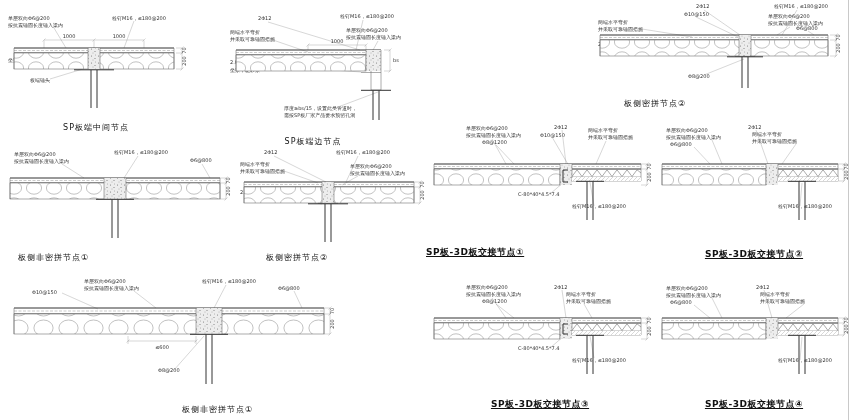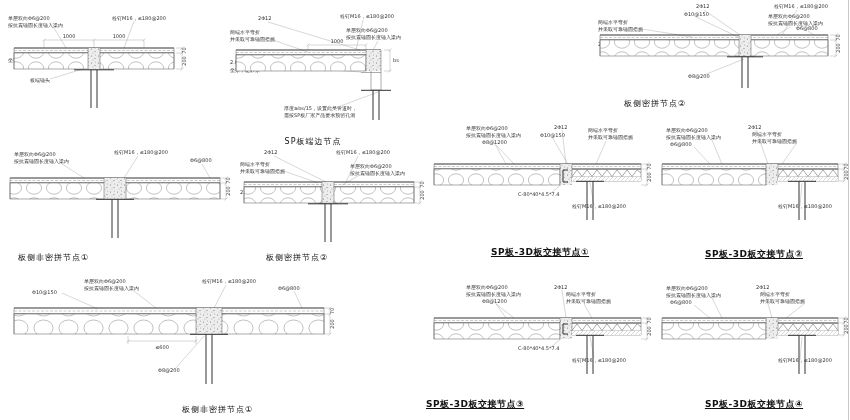--- a/index.html
+++ b/index.html
@@ -74,20 +74,21 @@
       <rect class="stip" x="82" y="36" width="12" height="21"></rect>
       <path d="M82,36 V57 M94,36 V57 M8,36 V57 M168,36 V57"></path>
     </g>
     <path class="s2" d="M68,57.8 H108 M85,58 V96 M91,58 V96"></path>
     <g>
       <path class="dim" d="M176,36 V57 M170,36 H176 M170,41 H176 M170,57 H176 M174.5,37.5 177.5,34.5 M174.5,42.5 177.5,39.5 M174.5,58.5 177.5,55.5"></path>
       <text transform="translate(180,38.5) rotate(-90)" text-anchor="middle">70</text>
       <text transform="translate(180,49) rotate(-90)" text-anchor="middle">200</text>
     </g>
   </svg>
+  <div class="dwg-title" style="width:180px;text-align:center">SP板端中间节点</div>
 </div>
 
 <div class="dwg" style="left:228px;top:12px;width:190px">
   <svg width="190" height="122" viewBox="0 0 190 122">
     <g>
       <text x="30" y="8">2Φ12</text>
       <text x="112" y="6">栓钉M16，≤180@200</text>
       <text x="118" y="20">单层双向Φ6@200</text>
       <text x="118" y="27">按抗震锚固长度锚入梁内</text>
       <text x="2" y="22">两端水平弯折</text>
@@ -238,21 +239,21 @@
       <rect class="hatch" x="146" y="53" width="69" height="4"></rect>
       <path class="s2" d="M137,46 H142 M137,58 H142 M137,46 V58"></path>
     </g>
     <path class="s2" d="M150,57.3 H178 M161,57.5 V96 M167,57.5 V96"></path>
     <g>
       <path class="dim" d="M221,40 V61 M215,40 H221 M215,45 H221 M215,61 H221 M219.5,41.5 222.5,38.5 M219.5,46.5 222.5,43.5 M219.5,62.5 222.5,59.5"></path>
       <text transform="translate(225,42.5) rotate(-90)" text-anchor="middle">70</text>
       <text transform="translate(225,53) rotate(-90)" text-anchor="middle">200</text>
     </g>
   </svg>
-  <div class="dwg-title big" style="width:228px;text-align:center">SP板-3D板交接节点①</div>
+  <div class="dwg-title big" style="width:228px;text-align:left">SP板-3D板交接节点①</div>
 </div>
 
 <div class="dwg" style="left:656px;top:124px;width:196px">
   <svg width="196" height="122" viewBox="0 0 196 122">
     <g>
       <text x="10" y="8">单层双向Φ6@200</text>
       <text x="10" y="15">按抗震锚固长度锚入梁内</text>
       <text x="14" y="22">Φ6@800</text>
       <text x="92" y="5">2Φ12</text>
       <text x="96" y="12">两端水平弯折</text>
@@ -339,21 +340,21 @@
       <rect class="hatch" x="146" y="47" width="69" height="4"></rect>
       <path class="s2" d="M137,40 H142 M137,50 H142 M137,40 V50"></path>
     </g>
     <path class="s2" d="M150,51.3 H178 M161,51.5 V90 M167,51.5 V90"></path>
     <g>
       <path class="dim" d="M221,34 V55 M215,34 H221 M215,39 H221 M215,55 H221 M219.5,35.5 222.5,32.5 M219.5,40.5 222.5,37.5 M219.5,56.5 222.5,53.5"></path>
       <text transform="translate(225,36.5) rotate(-90)" text-anchor="middle">70</text>
       <text transform="translate(225,47) rotate(-90)" text-anchor="middle">200</text>
     </g>
   </svg>
-  <div class="dwg-title big" style="width:228px;text-align:left">SP板-3D板交接节点③</div>
+  <div class="dwg-title big" style="width:228px;text-align:center">SP板-3D板交接节点③</div>
 </div>
 
 <div class="dwg" style="left:656px;top:284px;width:196px">
   <svg width="196" height="112" viewBox="0 0 196 112">
     <g>
       <text x="10" y="6">单层双向Φ6@200</text>
       <text x="10" y="13">按抗震锚固长度锚入梁内</text>
       <text x="14" y="20">Φ6@800</text>
       <text x="100" y="5">2Φ12</text>
       <text x="104" y="12">两端水平弯折</text>

